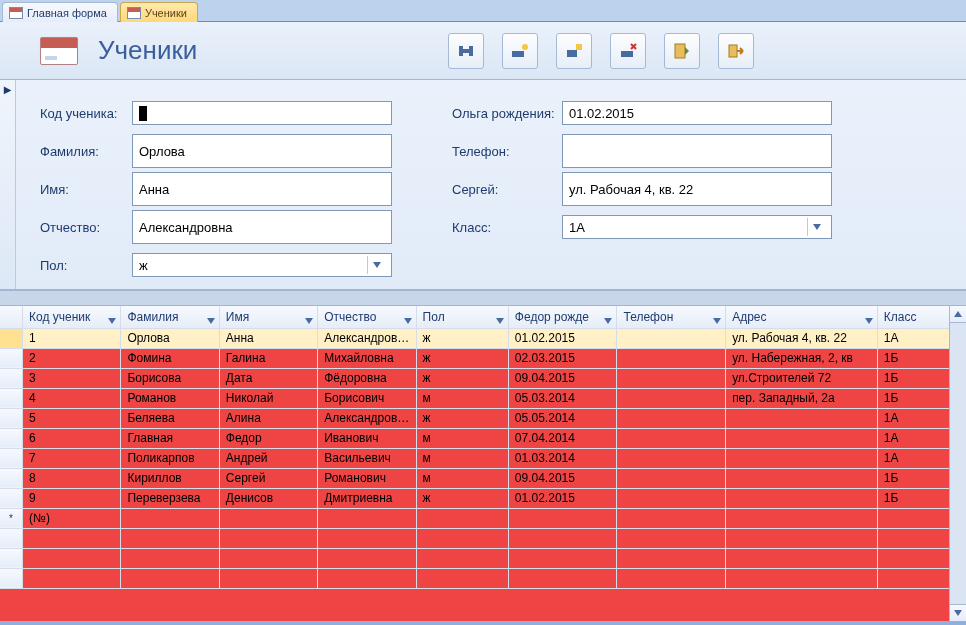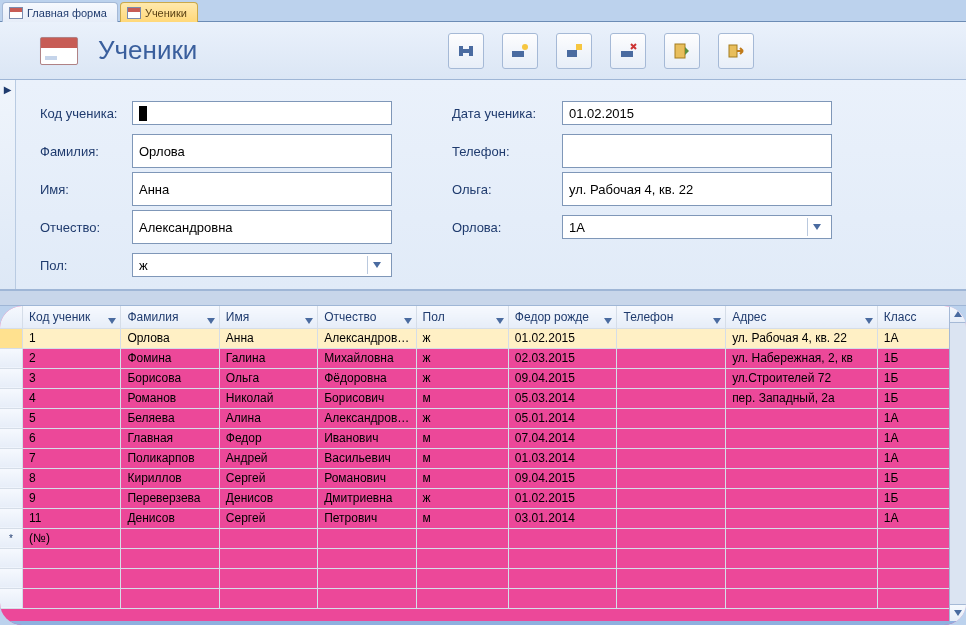--- a/index.html
+++ b/index.html
@@ -162,24 +162,23 @@
   .split {
     height: 16px;
     background: #c8d6ea;
     border-top: 1px solid #9fb6d6;
     border-bottom: 1px solid #9fb6d6;
   }
 
   
   .grid-wrap {
     flex: 1;
-    background: #ec4899;
+    background: #ef4444;
     overflow: hidden;
     position: relative;
-    border-radius: 22px;
   }
   table.grid {
     border-collapse: collapse;
     width: 100%;
     table-layout: fixed;
     font-size: 12px;
   }
   .grid th, .grid td {
     border-right: 1px solid #d5dde8;
     border-bottom: 1px solid #d5dde8;
@@ -308,51 +307,51 @@
     <div class="record-gutter">
         <span>▶</span>
       </div>
     <div class="form-body">
 
       <span class="lbl">Код ученика:</span>
       <div class="fld">
         <span class="cursorblock"></span>
       </div>
       <span></span>
-      <span class="lbl">Дата ученика:</span>
+      <span class="lbl">Ольга рождения:</span>
       <div class="fld">
         <span>01.02.2015</span>
       </div>
 
       <span class="lbl">Фамилия:</span>
       <div class="fld" style="height:34px;">
         <span>Орлова</span>
       </div>
       <span></span>
       <span class="lbl">Телефон:</span>
       <div class="fld" style="height:34px;">
         <span></span>
       </div>
 
       <span class="lbl">Имя:</span>
       <div class="fld" style="height:34px;">
         <span>Анна</span>
       </div>
       <span></span>
-      <span class="lbl">Ольга:</span>
+      <span class="lbl">Сергей:</span>
       <div class="fld" style="height:34px;">
         <span>ул. Рабочая 4, кв. 22</span>
       </div>
 
       <span class="lbl">Отчество:</span>
       <div class="fld" style="height:34px;">
         <span>Александровна</span>
       </div>
       <span></span>
-      <span class="lbl">Орлова:</span>
+      <span class="lbl">Класс:</span>
       <div class="fld">
         <span>1А</span>
         <span class="caret">
           <svg viewBox="0 0 8 6">
               <path d="M0 0h8L4 6z" fill="#4a6ba0"></path>
             </svg>
         </span>
       </div>
 
       <span class="lbl">Пол:</span>
@@ -440,21 +439,21 @@
             <td>ж</td>
             <td>02.03.2015</td>
             <td></td>
             <td>ул. Набережная, 2, кв</td>
             <td>1Б</td>
           </tr>
           <tr class="">
             <td class="rowhdr"></td>
             <td>3</td>
             <td>Борисова</td>
-            <td>Ольга</td>
+            <td>Дата</td>
             <td>Фёдоровна</td>
             <td>ж</td>
             <td>09.04.2015</td>
             <td></td>
             <td>ул.Строителей 72</td>
             <td>1Б</td>
           </tr>
           <tr class="">
             <td class="rowhdr"></td>
             <td>4</td>
@@ -467,21 +466,21 @@
             <td>пер. Западный, 2а</td>
             <td>1Б</td>
           </tr>
           <tr class="">
             <td class="rowhdr"></td>
             <td>5</td>
             <td>Беляева</td>
             <td>Алина</td>
             <td>Александровна</td>
             <td>ж</td>
-            <td>05.01.2014</td>
+            <td>05.05.2014</td>
             <td></td>
             <td></td>
             <td>1А</td>
           </tr>
           <tr class="">
             <td class="rowhdr"></td>
             <td>6</td>
             <td>Главная</td>
             <td>Федор</td>
             <td>Иванович</td>
@@ -520,32 +519,20 @@
             <td>9</td>
             <td>Переверзева</td>
             <td>Денисов</td>
             <td>Дмитриевна</td>
             <td>ж</td>
             <td>01.02.2015</td>
             <td></td>
             <td></td>
             <td>1Б</td>
           </tr>
-          <tr class="">
-            <td class="rowhdr"></td>
-            <td>11</td>
-            <td>Денисов</td>
-            <td>Сергей</td>
-            <td>Петрович</td>
-            <td>м</td>
-            <td>03.01.2014</td>
-            <td></td>
-            <td></td>
-            <td>1А</td>
-          </tr>
           <tr>
             <td class="rowhdr star">*</td>
             <td>(№)</td>
             <td></td>
             <td></td>
             <td></td>
             <td></td>
             <td></td>
             <td></td>
             <td></td>

